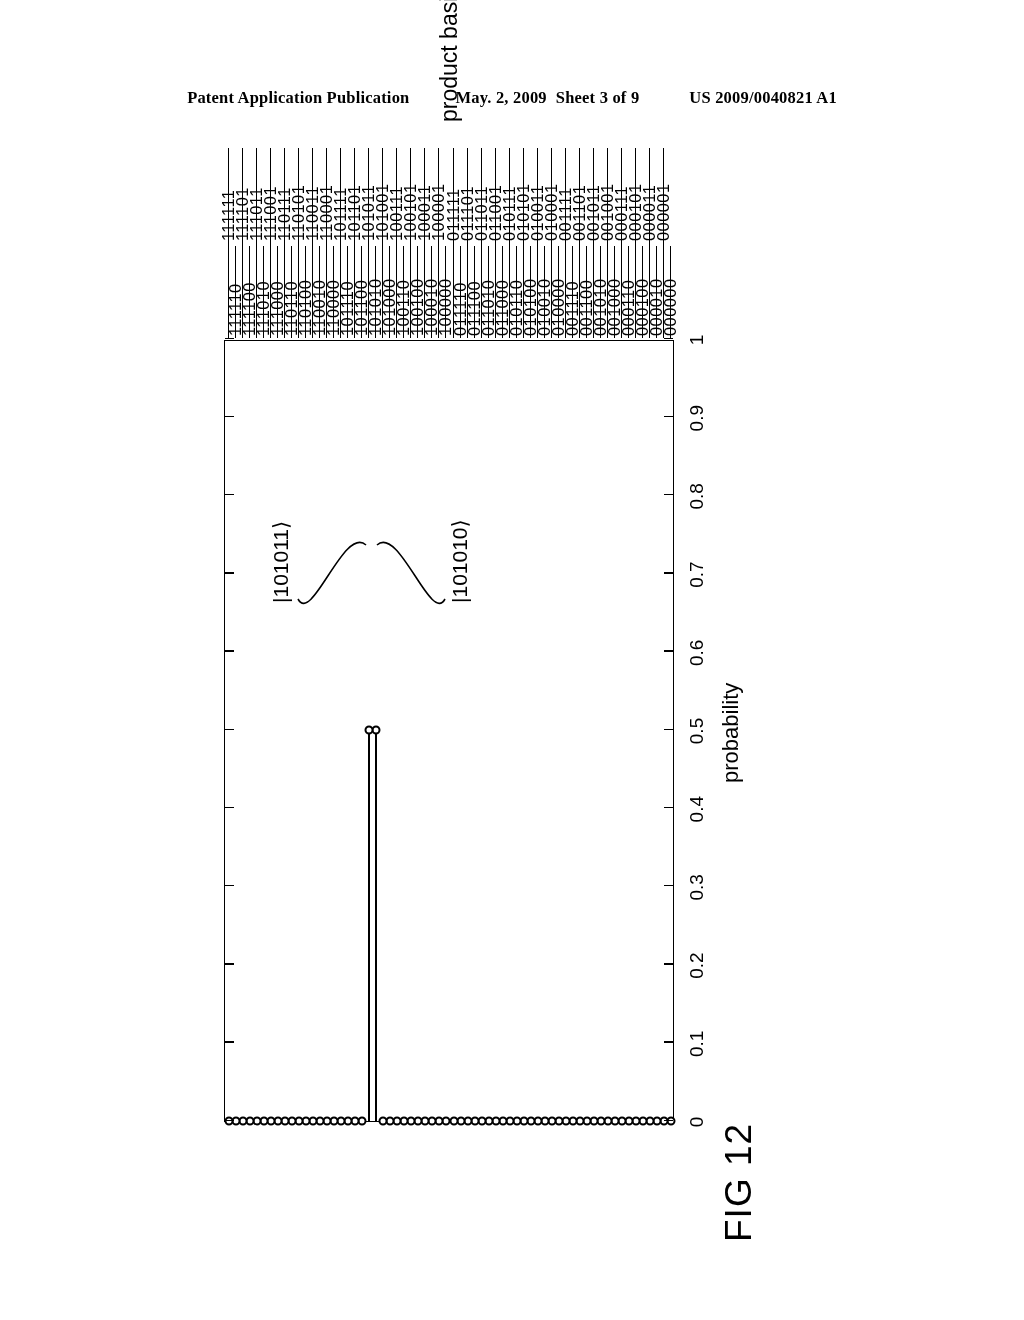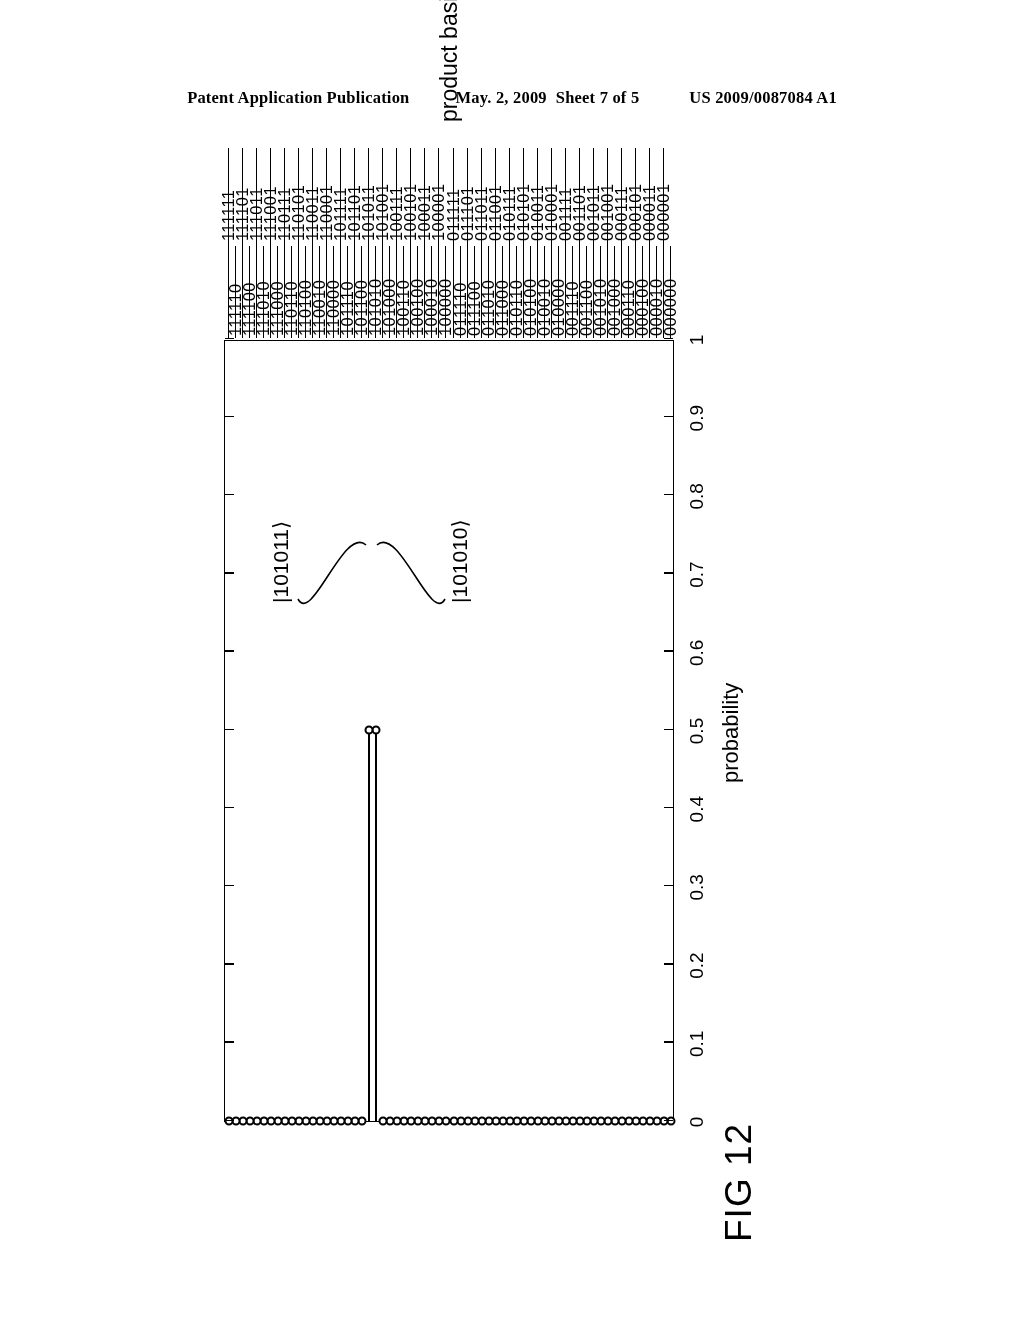--- a/index.html
+++ b/index.html
@@ -132,22 +132,22 @@
     white-space:nowrap;
   }
   .leader{position:absolute;}
 </style>
 </head>
 <body>
 
 <div id="patent-header">
   <span class="h-pub">Patent Application Publication</span>
   <span class="h-date">May. 2, 2009</span>
-  <span class="h-sheet">Sheet 7 of 5</span>
-  <span class="h-num">US 2009/0087084 A1</span>
+  <span class="h-sheet">Sheet 3 of 9</span>
+  <span class="h-num">US 2009/0040821 A1</span>
 </div>
 
 <div id="figure-stage">
 
   <div id="fig-caption">FIG 12</div>
 
   <div id="plot-frame">
     <div id="stems">
         <div class="base-dash" style="top: 446.484px; width: 2px;"></div>
         <div class="stem-zero" style="left: 0px; top: 446.484px;"></div>

